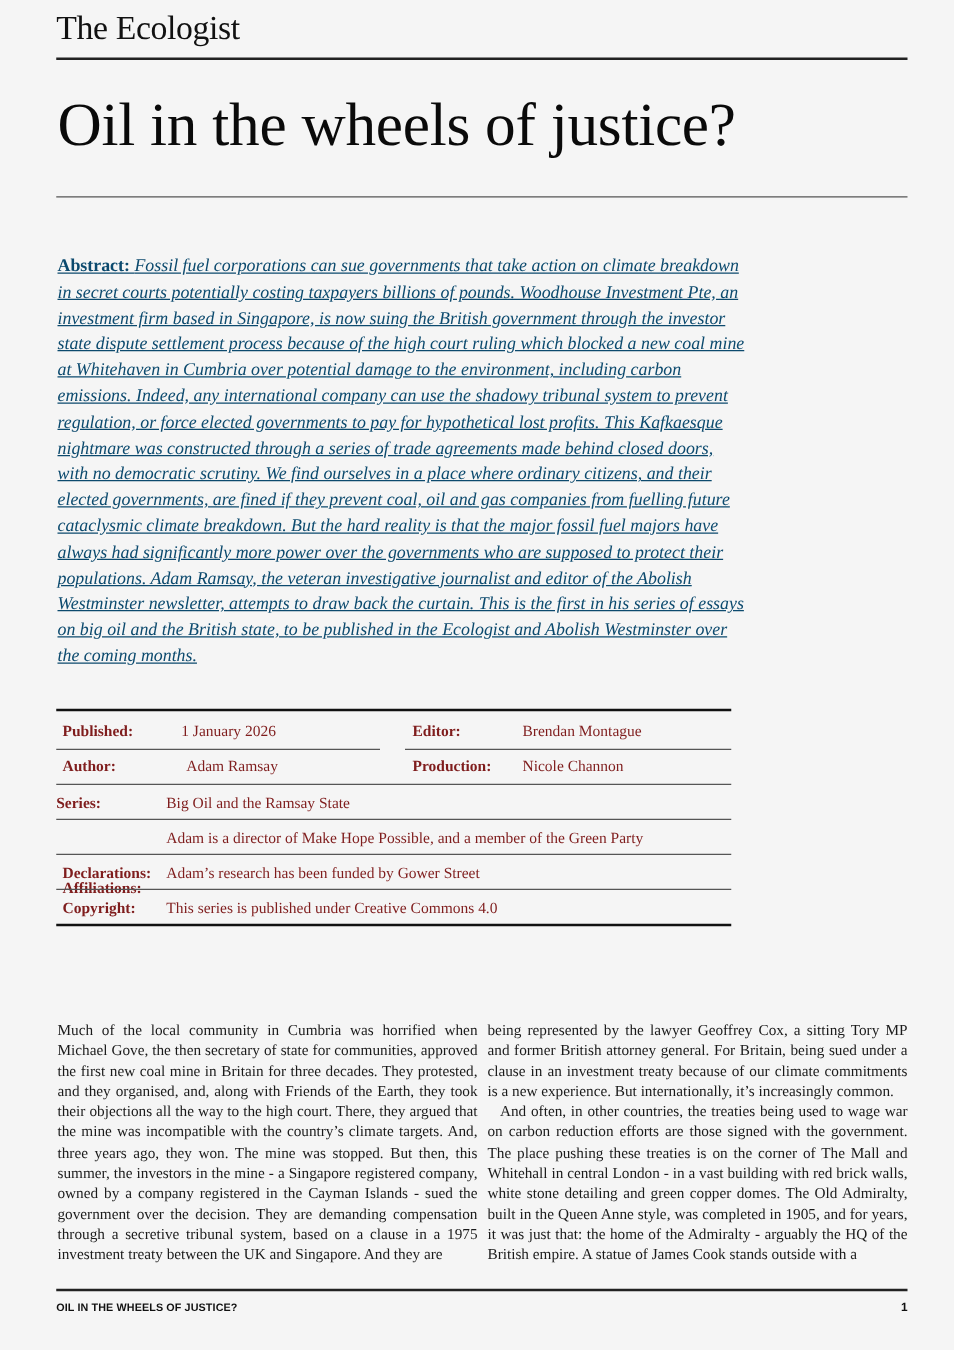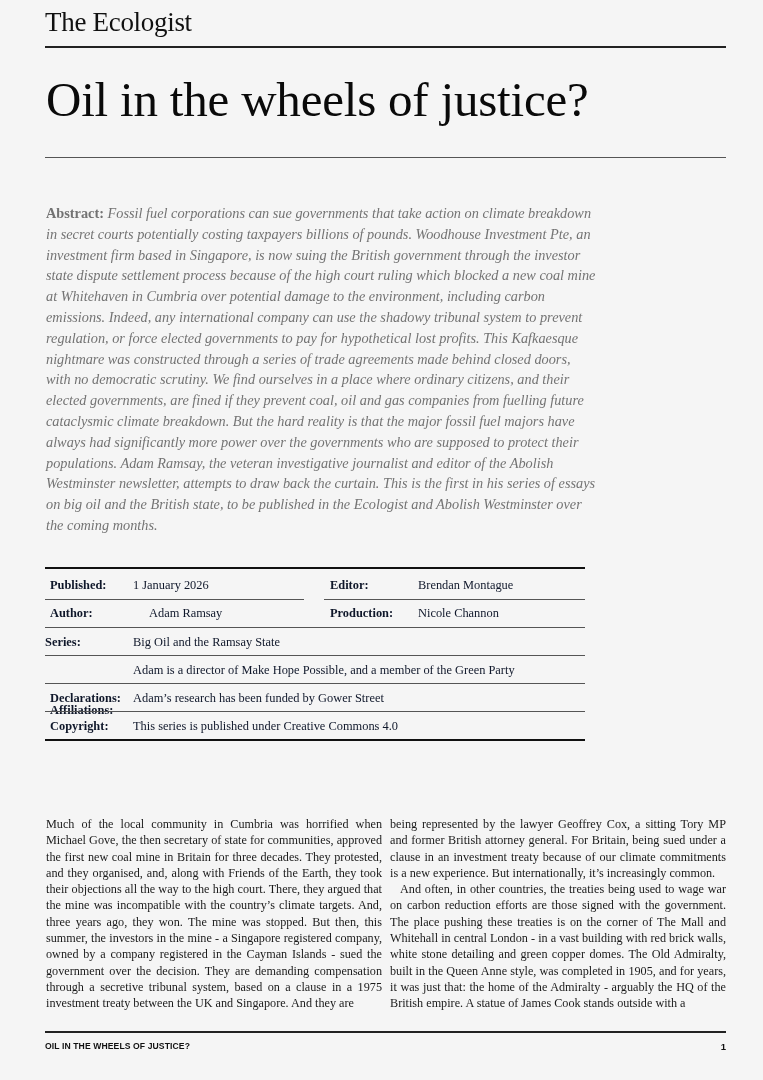--- a/index.html
+++ b/index.html
@@ -22,30 +22,30 @@
   .rule.title-bottom { top: 157px; height: 1px; background: #555; }
 
   .title {
     position: absolute; left: 46px; top: 70px;
     font-size: 49px; letter-spacing: -0.2px; line-height: 60px;
     color: #0a0a0a;
   }
 
   .abstract {
     position: absolute; left: 46px; top: 203px; width: 550px;
-    font-size: 14.3px; line-height: 20.8px; color: #737373;
+    font-size: 14.3px; line-height: 20.8px; color: #0c4a6e; text-decoration: underline;
   }
   .abstract .label { font-weight: bold; font-style: normal; }
   .abstract .text { font-style: italic; }
 
   .meta { position: absolute; left: 45px; top: 567px; width: 540px; }
   .meta .line { position: absolute; height: 1px; background: #555; }
   .meta .line.thick { height: 2px; background: #111; }
   .meta .cell {
-    position: absolute; font-size: 12.4px; line-height: 16px; color: #0f172a;
+    position: absolute; font-size: 12.4px; line-height: 16px; color: #7f1d1d;
     white-space: nowrap;
   }
   .meta .k { font-weight: bold; }
 
   .body-col {
     position: absolute; top: 816px; width: 336px;
     font-size: 12.2px; line-height: 16.3px; color: #1a1a1a;
     text-align: justify; text-align-last: left;
   }
   .body-col.left { left: 46px; }
@@ -79,21 +79,21 @@
   <div class="abstract">
     <span class="label">Abstract:</span>
     <span class="text">Fossil fuel corporations can sue governments that take action on climate breakdown in secret courts potentially costing taxpayers billions of pounds. Woodhouse Investment Pte, an investment firm based in Singapore, is now suing the British government through the investor state dispute settlement process because of the high court ruling which blocked a new coal mine at Whitehaven in Cumbria over potential damage to the environment, including carbon emissions. Indeed, any international company can use the shadowy tribunal system to prevent regulation, or force elected governments to pay for hypothetical lost profits. This Kafkaesque nightmare was constructed through a series of trade agreements made behind closed doors, with no democratic scrutiny. We find ourselves in a place where ordinary citizens, and their elected governments, are fined if they prevent coal, oil and gas companies from fuelling future cataclysmic climate breakdown. But the hard reality is that the major fossil fuel majors have always had significantly more power over the governments who are supposed to protect their populations. Adam Ramsay, the veteran investigative journalist and editor of the Abolish Westminster newsletter, attempts to draw back the curtain. This is the first in his series of essays on big oil and the British state, to be published in the Ecologist and Abolish Westminster over the coming months.</span>
   </div>
 
   <div class="meta">
 
     <div class="line thick" style="left:0; top:0; width:540px;"></div>
 
     <div class="cell k" style="left:5px; top:10px;">Published:</div>
-    <div class="cell" style="left:88px; top:10px;">1 January 2026</div>
+    <div class="cell" style="left:100px; top:10px;">1 January 2026</div>
     <div class="cell k" style="left:285px; top:10px;">Editor:</div>
     <div class="cell" style="left:373px; top:10px;">Brendan Montague</div>
     <div class="line" style="left:0; top:32px; width:259px;"></div>
     <div class="line" style="left:279px; top:32px; width:261px;"></div>
 
     <div class="cell k" style="left:5px; top:38px;">Author:</div>
     <div class="cell" style="left:104px; top:38px;">Adam Ramsay</div>
     <div class="cell k" style="left:285px; top:38px;">Production:</div>
     <div class="cell" style="left:373px; top:38px;">Nicole Channon</div>
     <div class="line" style="left:0; top:60px; width:540px;"></div>

